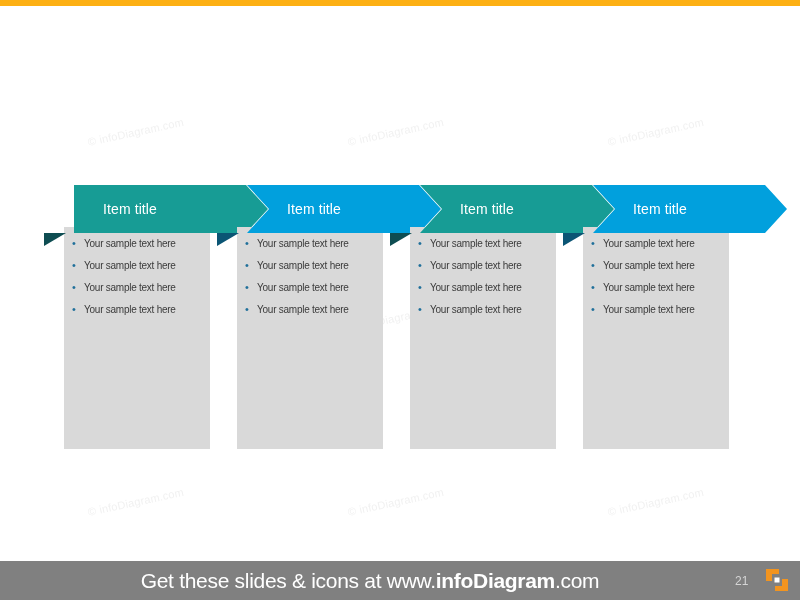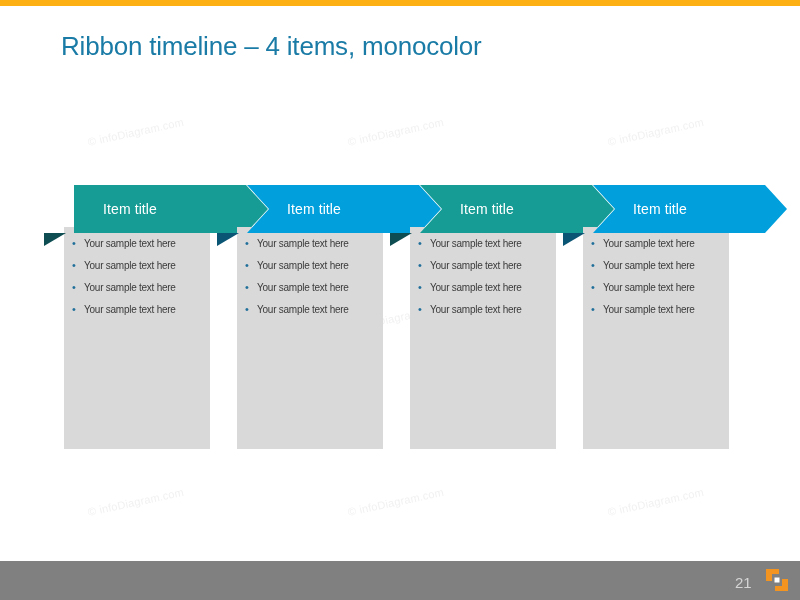--- a/index.html
+++ b/index.html
@@ -155,38 +155,37 @@
     box-sizing: border-box;
   }
   #footer-text .brand {
     font-weight: bold;
   }
   #page-number {
     position: absolute;
     left: 735px;
     top: 574px;
     color: #d5d5d5;
-    font-size: 15px;
+    font-size: 12px;
   }
   #logo {
     position: absolute;
     left: 763px;
     top: 566px;
     width: 28px;
     height: 28px;
   }
 </style>
 </head>
 <body>
 
 <div id="slide">
 
   <div id="top-bar"></div>
 
-  <div id="page-title">Ribbon timeline – 4 items, monocolor</div>
 
   <div id="watermark-layer">
       <div class="watermark" style="left: 88px; top: 136px; color: rgb(241, 241, 241);">© infoDiagram.com</div>
       <div class="watermark" style="left: 348px; top: 136px; color: rgb(241, 241, 241);">© infoDiagram.com</div>
       <div class="watermark" style="left: 608px; top: 136px; color: rgb(241, 241, 241);">© infoDiagram.com</div>
       <div class="watermark" style="left: 88px; top: 506px; color: rgb(241, 241, 241);">© infoDiagram.com</div>
       <div class="watermark" style="left: 348px; top: 506px; color: rgb(241, 241, 241);">© infoDiagram.com</div>
       <div class="watermark" style="left: 608px; top: 506px; color: rgb(241, 241, 241);">© infoDiagram.com</div>
       <div class="watermark" style="left: 348px; top: 322px; color: rgb(241, 241, 241);">© infoDiagram.com</div>
     </div>
@@ -296,20 +295,23 @@
         <div class="ribbon" style="left: 0px; width: 194px;">
           <svg width="194" height="48" viewBox="0 0 194 48">
             <path d="M0,0 L172,0 L194,24 L172,48 L0,48 L22,24 Z" fill="#01a0dd"></path>
           </svg>
           <div class="ribbon-label" style="width: 150px; left: 22px;">Item title</div>
         </div>
       </div>
     </div>
 
   <div id="footer-bar"></div>
+  <div id="footer-text">
+    <span>Get these slides &amp; icons at www.</span><span class="brand">infoDiagram</span><span>.com</span>
+  </div>
   <div id="page-number">21</div>
 
   <svg id="logo" viewBox="0 0 28 28">
     <path d="M3 3 H16 V8 H9 V15 H3 Z" fill="#f2941f"></path>
     <path d="M25 25 H12 V20 H19 V13 H25 Z" fill="#f2941f"></path>
     <rect x="11.5" y="11.5" width="5" height="5" fill="#ffffff"></rect>
   </svg>
 
 </div>
 

